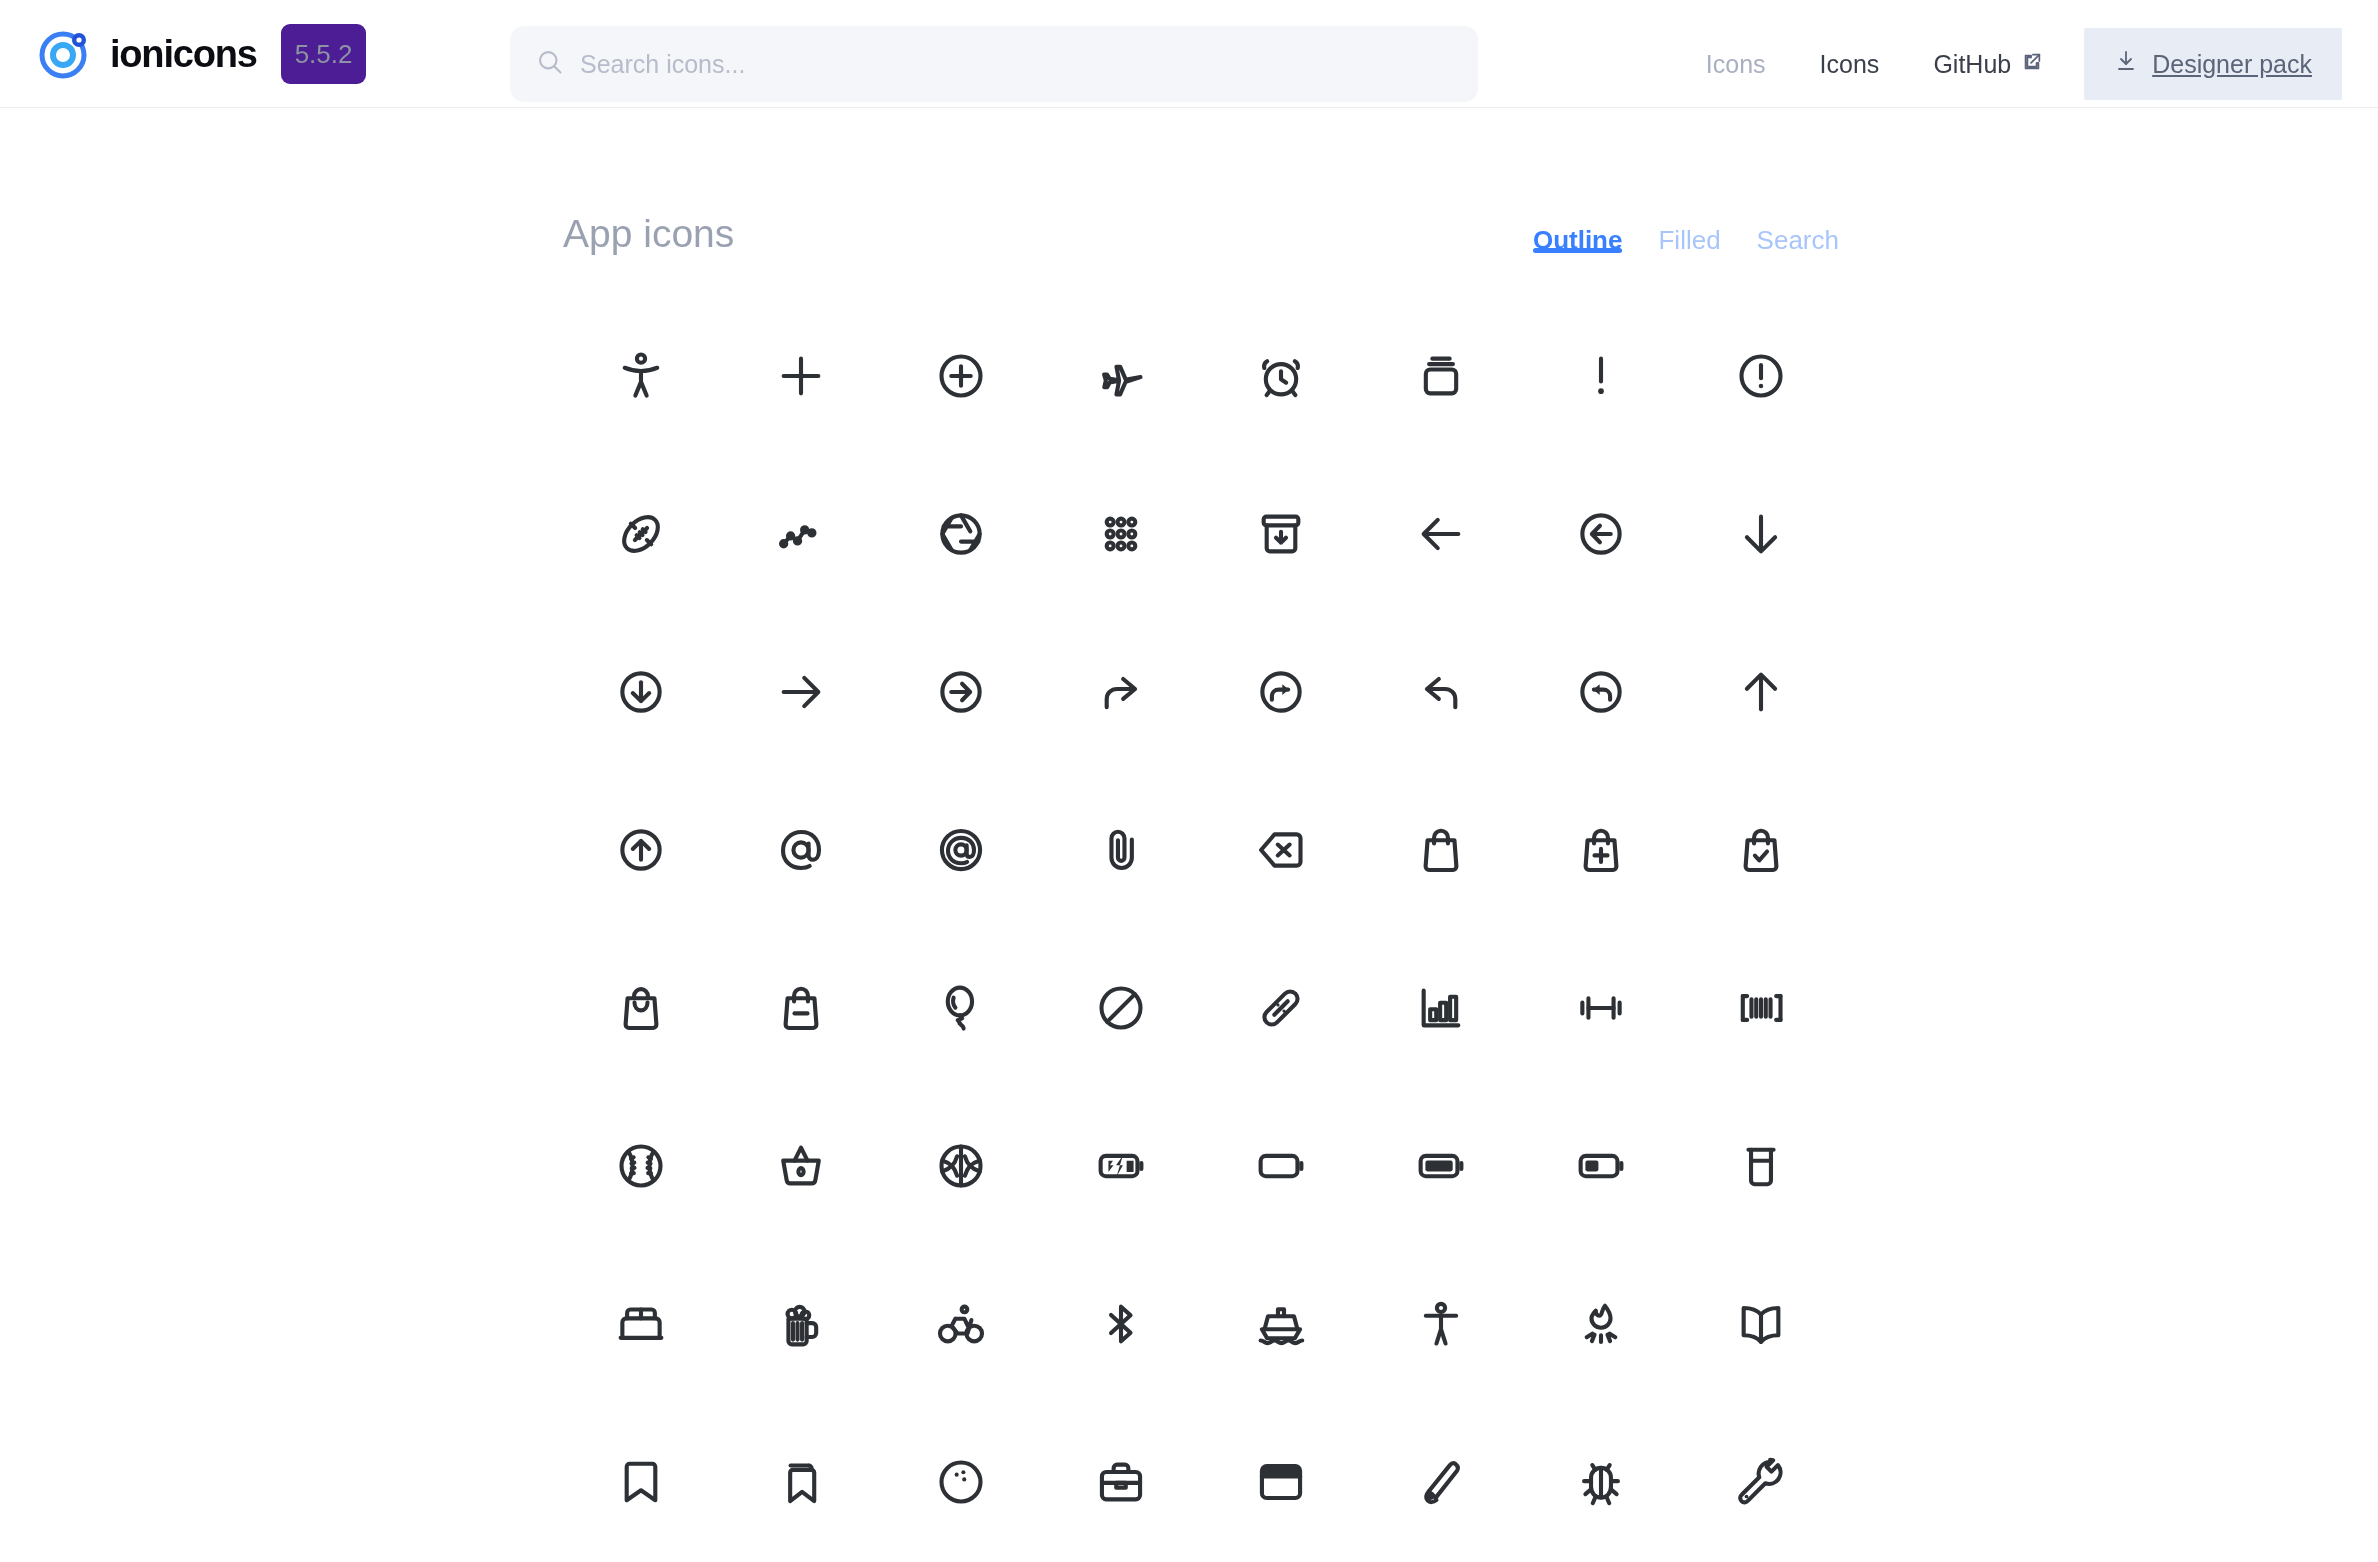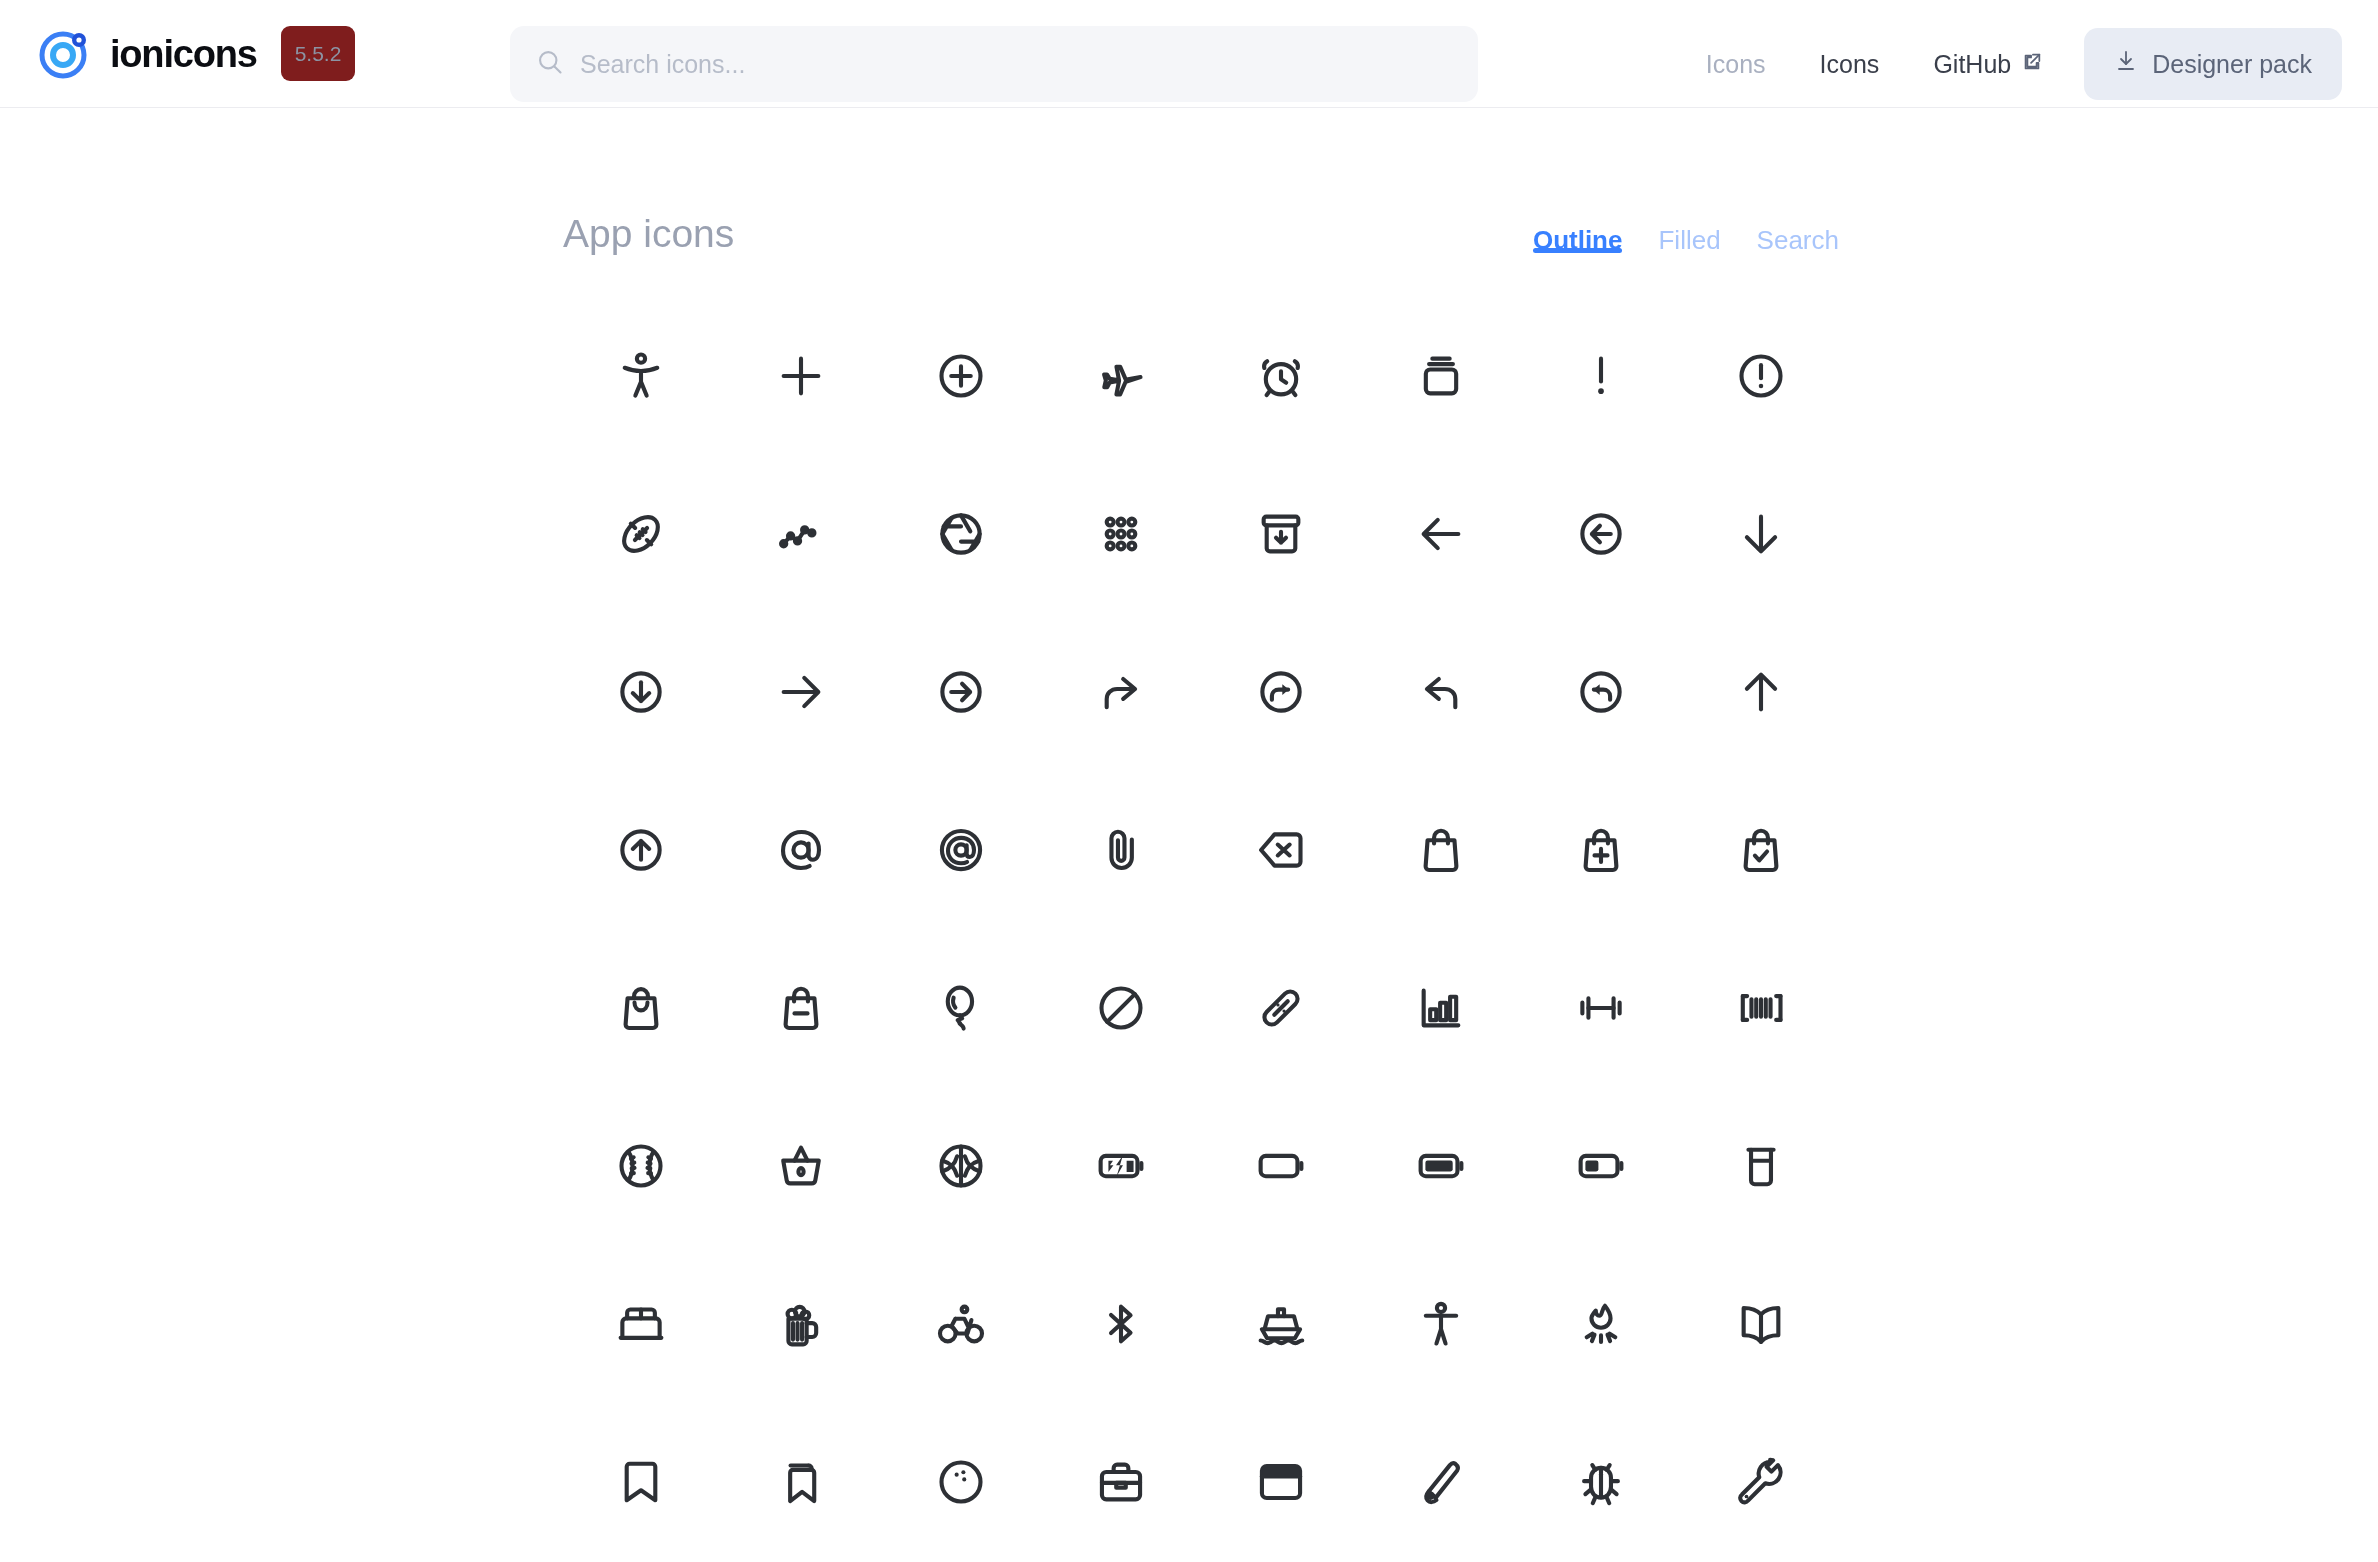--- a/index.html
+++ b/index.html
@@ -35,23 +35,23 @@
     position: relative;
   }
   .brand-name {
     font-size: 38px;
     font-weight: bold;
     letter-spacing: -1.2px;
     color: #0b0d12;
     line-height: 1;
   }
   .version-badge {
-    background: #7f1d1d;
+    background: #4c1d95;
     color: #8c93a3;
-    font-size: 21px;
+    font-size: 26px;
     padding: 17px 14px;
     border-radius: 9px;
     line-height: 1;
     margin-left: 6px;
   }
 
   .search-wrap {
     position: absolute;
     left: 510px;
     top: 26px;
@@ -94,32 +94,33 @@
     align-items: center;
     gap: 10px;
     cursor: pointer;
     white-space: nowrap;
   }
   .nav-link.muted { color: #a9b0c0; }
   .designer-btn {
     margin-left: 14px;
     background: #e8ecf4;
     border: none;
-    border-radius: 14px;
+    border-radius: 2px;
     height: 72px;
     padding: 0 30px;
     display: flex;
     align-items: center;
     gap: 14px;
     font-family: "Liberation Sans", sans-serif;
     font-size: 25px;
     color: #5b6running;
     color: #5b6478;
     cursor: pointer;
     white-space: nowrap;
+    text-decoration: underline;
   }
 
   
   .main {
     width: 100%;
     padding: 0;
   }
   .section-head {
     width: 1276px;
     margin: 0 auto;

